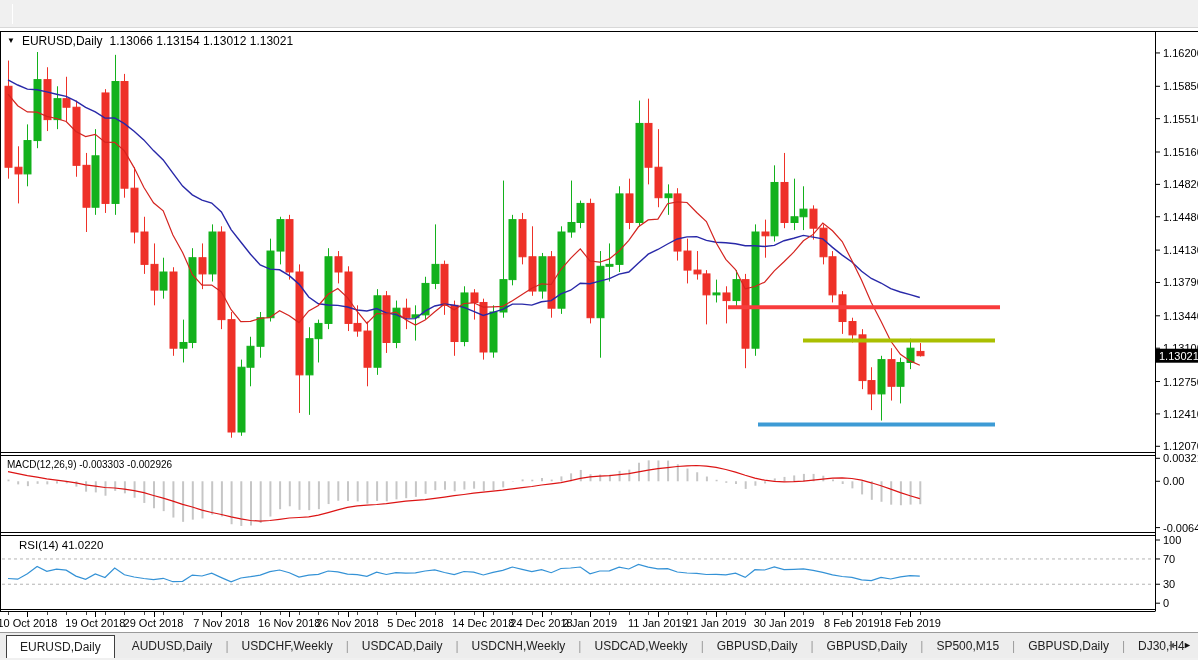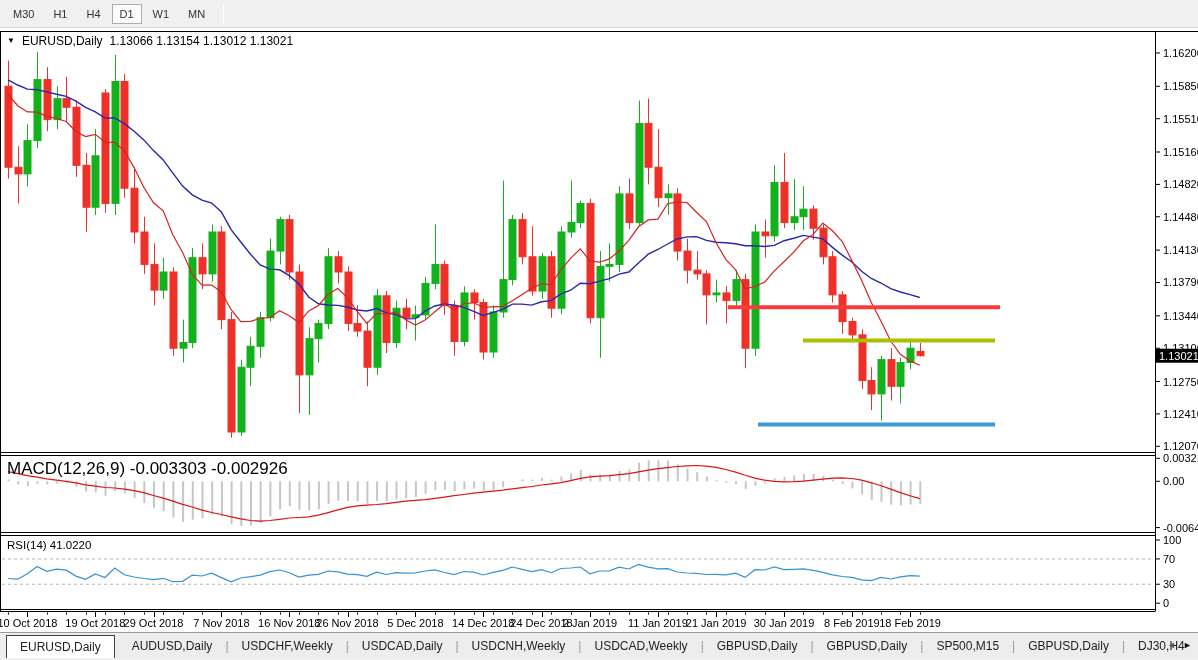--- a/index.html
+++ b/index.html
@@ -11,48 +11,40 @@
            align-items:center;padding-left:5px;background:#f0f0f0;border-bottom:1px solid #d8d8d8;}
   .tf-btn{font-size:11px;color:#333;padding:3px 7px;margin-right:3px;border:1px solid transparent;
           cursor:default;user-select:none;}
   .tf-btn.active{background:#fbfbfb;border:1px solid #adadad;}
   .toolbar-divider{width:1px;height:20px;background:#c0c0c0;border-right:1px solid #ffffff;margin:0 7px;}
   
   .chart-area{position:absolute;top:28px;left:0;width:1198px;height:604px;background:#ffffff;}
   .overlay-label{position:absolute;color:#000;white-space:pre;pointer-events:none;}
   .title-label{left:7px;top:6px;font-size:12px;display:flex;align-items:center;gap:7px;}
   .tri{font-size:8px;line-height:1;}
-  .macd-label{left:7px;top:431px;font-size:17px;}
-  .rsi-label{left:7px;top:511px;font-size:11.5px;text-align:center;}
+  .macd-label{left:7px;top:431px;font-size:10px;}
+  .rsi-label{left:19px;top:511px;font-size:11.5px;text-align:center;}
   .hit{position:absolute;background:transparent;}
   
   .tabbar{position:absolute;top:632px;left:0;width:1198px;height:26px;background:#ededed;
           border-top:1px solid #9a9a9a;display:flex;align-items:stretch;padding:2px 26px 0 2px;overflow:hidden;}
   .tab{font-size:12px;color:#222;padding:4px 13px 4px;white-space:nowrap;cursor:default;}
   .tab.active{background:#ffffff;border:1px solid #3f3f3f;border-bottom:none;margin:0 4px;font-weight:400;}
   .tab-sep{color:#9a9a9a;font-size:12px;padding:4px 0;}
   .tab-scroll{position:absolute;top:640px;font-size:9px;color:#111;cursor:default;}
   .tab-scroll.left{right:22px;color:#555;}
   .tab-scroll.right{right:6px;}
 </style>
 </head>
 <body>
 
 <div class="window">
 
   <div class="toolbar">
 
-    <span id="tf-holder" style="display:flex;align-items:center;">
-        <span class="tf-btn">M30</span>
-        <span class="tf-btn">H1</span>
-        <span class="tf-btn">H4</span>
-        <span class="tf-btn active">D1</span>
-        <span class="tf-btn">W1</span>
-        <span class="tf-btn">MN</span>
-      </span>
     <span class="toolbar-divider"></span>
   </div>
 
   <div class="chart-area">
     <svg id="chart-svg" width="1198" height="604" viewBox="0 0 1198 604">
         <rect x="0" y="0" width="1198" height="604" fill="#ffffff"></rect>
         <line x1="8.5" y1="453.2857142857143" x2="8.5" y2="451.550261620557" stroke="#c6c6c6" stroke-width="2"></line>
         <line x1="18.2" y1="453.2857142857143" x2="18.2" y2="456.3868635381951" stroke="#c6c6c6" stroke-width="2"></line>
         <line x1="27.9" y1="453.2857142857143" x2="27.9" y2="458.1465812884539" stroke="#c6c6c6" stroke-width="2"></line>
         <line x1="37.599999999999994" y1="453.2857142857143" x2="37.599999999999994" y2="455.82315938905344" stroke="#c6c6c6" stroke-width="2"></line>

